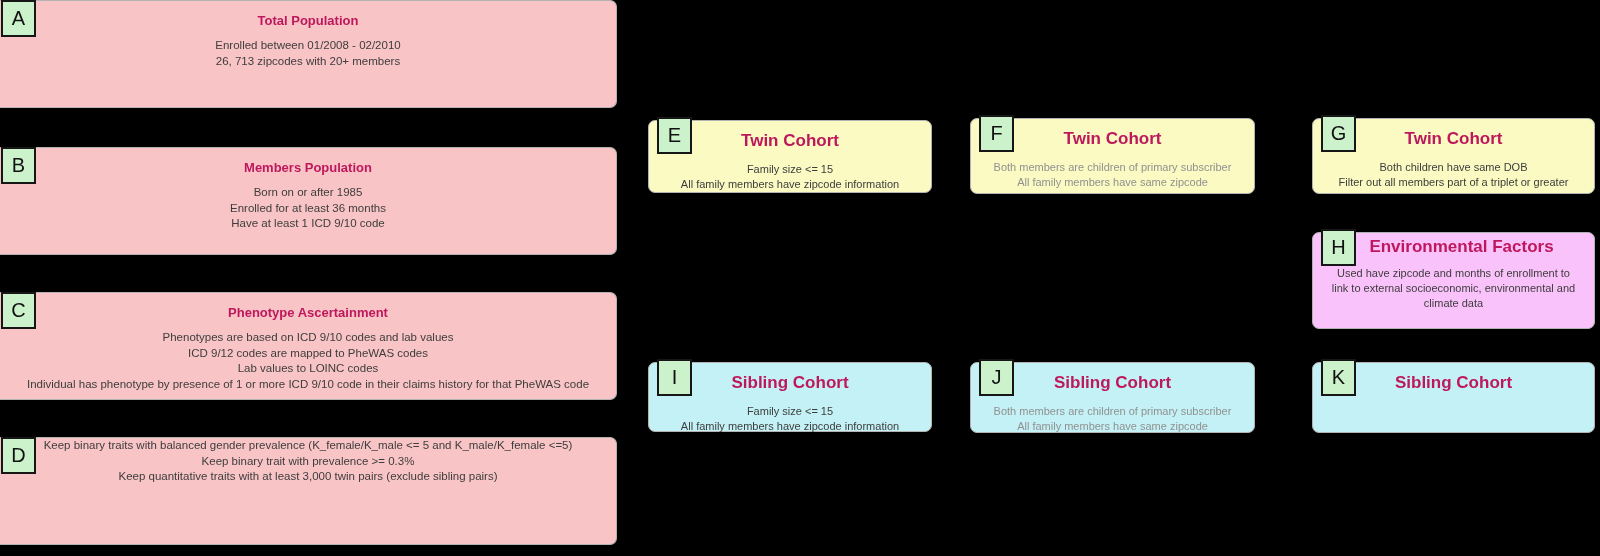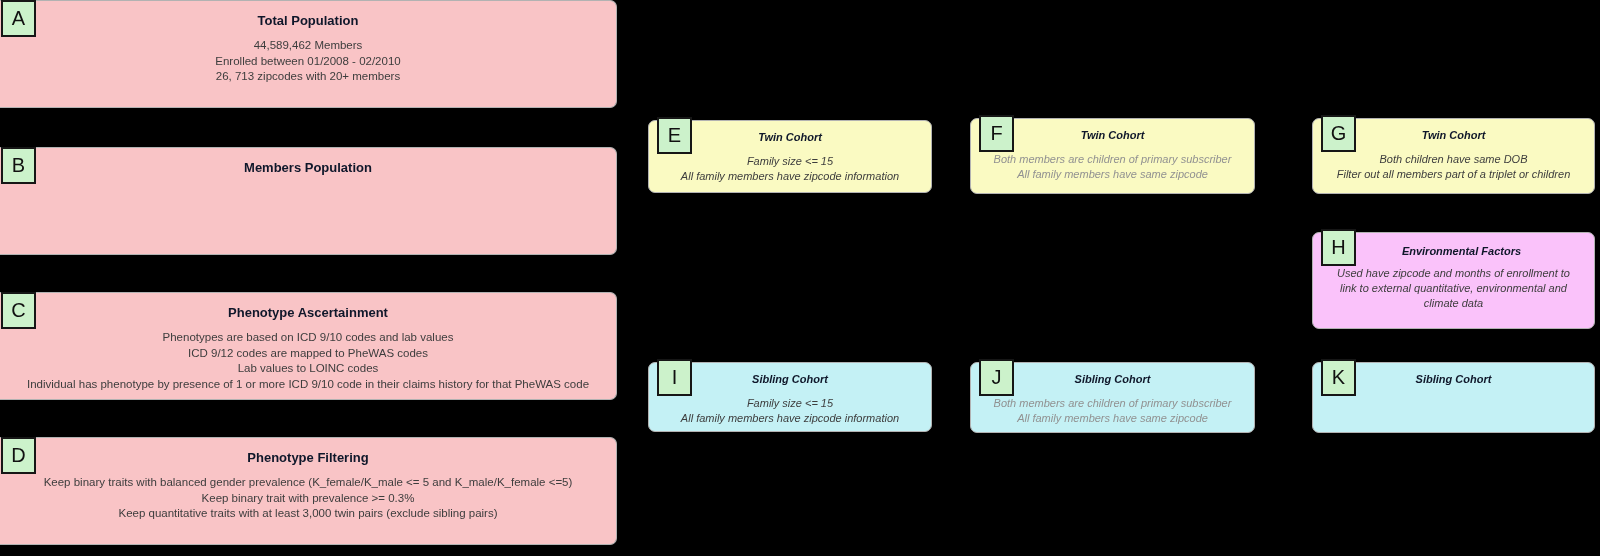--- a/index.html
+++ b/index.html
@@ -38,44 +38,42 @@
     align-items: center;
     justify-content: center;
     font-size: 20px;
     color: #111111;
   }
   .badge.corner { left: 1px; top: -1px; }
   .badge.inset  { left: 8px; top: -4px; }
   .box-title {
     font-weight: bold;
     font-size: 13px;
-    color: #0f172a;
+    color: #be185d;
     padding-top: 12px;
     margin-bottom: 10px;
   }
   .small .box-title {
-    font-size: 11px;
+    font-size: 17px;
     padding-top: 10px;
     margin-bottom: 11px;
-    font-style: italic;
   }
   .env .box-title {
-    padding-top: 12px;
+    padding-top: 4px;
     margin-bottom: 9px;
     margin-left: 16px;
   }
   .box-body {
     font-size: 11.5px;
     line-height: 15.5px;
     color: #3d3d3d;
   }
   .small .box-body {
     font-size: 11px;
     line-height: 15px;
-    font-style: italic;
   }
   .box-body.muted { color: #919191; }
   .env .box-body { padding: 0 10px; }
 
   
   #box-A { left: 0;     top: 2;     width: 617px; height: 108px; }
   #box-B { left: 0;     top: 147px; width: 617px; height: 108px; }
   #box-C { left: 0;     top: 292px; width: 617px; height: 108px; }
   #box-D { left: 0;     top: 437px; width: 617px; height: 108px; }
   #box-E { left: 648px;  top: 120px; width: 284px; height: 73px; }
@@ -88,45 +86,48 @@
 </style>
 </head>
 <body>
 
 <div id="canvas">
 
   <div class="box flush-left" id="box-A" style="background: rgb(249, 196, 198);">
     <div class="badge corner" style="background: rgb(204, 242, 203);">A</div>
     <div class="box-title">Total Population</div>
     <div class="box-body">
-      <div>44,589,462 Members</div>
       <div>Enrolled between 01/2008 - 02/2010</div>
       <div>26, 713 zipcodes with 20+ members</div>
     </div>
   </div>
 
   <div class="box flush-left" id="box-B" style="background: rgb(249, 196, 198);">
     <div class="badge corner" style="background: rgb(204, 242, 203);">B</div>
     <div class="box-title">Members Population</div>
+    <div class="box-body">
+      <div>Born on or after 1985</div>
+      <div>Enrolled for at least 36 months</div>
+      <div>Have at least 1 ICD 9/10 code</div>
+    </div>
   </div>
 
   <div class="box flush-left" id="box-C" style="background: rgb(249, 196, 198);">
     <div class="badge corner" style="background: rgb(204, 242, 203);">C</div>
     <div class="box-title">Phenotype Ascertainment</div>
     <div class="box-body">
       <div>Phenotypes are based on ICD 9/10 codes and lab values</div>
       <div>ICD 9/12 codes are mapped to PheWAS codes</div>
       <div>Lab values to LOINC codes</div>
       <div>Individual has phenotype by presence of 1 or more ICD 9/10 code in their claims history for that PheWAS code</div>
     </div>
   </div>
 
   <div class="box flush-left" id="box-D" style="background: rgb(249, 196, 198);">
     <div class="badge corner" style="background: rgb(204, 242, 203);">D</div>
-    <div class="box-title">Phenotype Filtering</div>
     <div class="box-body">
       <div>Keep binary traits with balanced gender prevalence (K_female/K_male &lt;= 5 and K_male/K_female &lt;=5)</div>
       <div>Keep binary trait with prevalence &gt;= 0.3%</div>
       <div>Keep quantitative traits with at least 3,000 twin pairs (exclude sibling pairs)</div>
     </div>
   </div>
 
   <div class="box small" id="box-E" style="background: rgb(250, 250, 194);">
     <div class="badge inset" style="background: rgb(204, 242, 203);">E</div>
     <div class="box-title">Twin Cohort</div>
@@ -143,30 +144,30 @@
       <div>Both members are children of primary subscriber</div>
       <div>All family members have same zipcode</div>
     </div>
   </div>
 
   <div class="box small" id="box-G" style="background: rgb(250, 250, 194);">
     <div class="badge inset" style="background: rgb(204, 242, 203);">G</div>
     <div class="box-title">Twin Cohort</div>
     <div class="box-body">
       <div>Both children have same DOB</div>
-      <div>Filter out all members part of a triplet or children</div>
+      <div>Filter out all members part of a triplet or greater</div>
     </div>
   </div>
 
   <div class="box small env" id="box-H" style="background: rgb(250, 194, 250);">
     <div class="badge inset" style="background: rgb(204, 242, 203);">H</div>
     <div class="box-title">Environmental Factors</div>
     <div class="box-body">
       <div>Used have zipcode and months of enrollment to</div>
-      <div>link to external quantitative, environmental and</div>
+      <div>link to external socioeconomic, environmental and</div>
       <div>climate data</div>
     </div>
   </div>
 
   <div class="box small" id="box-I" style="background: rgb(196, 241, 245);">
     <div class="badge inset" style="background: rgb(204, 242, 203);">I</div>
     <div class="box-title">Sibling Cohort</div>
     <div class="box-body">
       <div>Family size &lt;= 15</div>
       <div>All family members have zipcode information</div>

